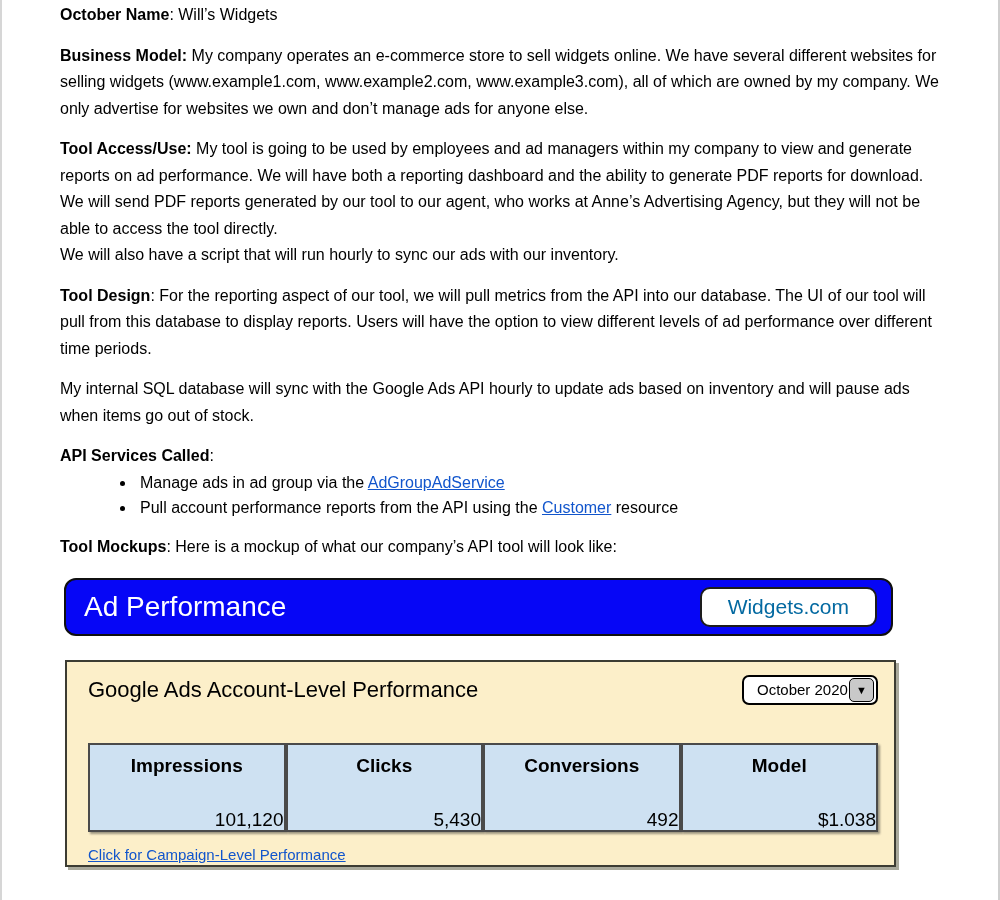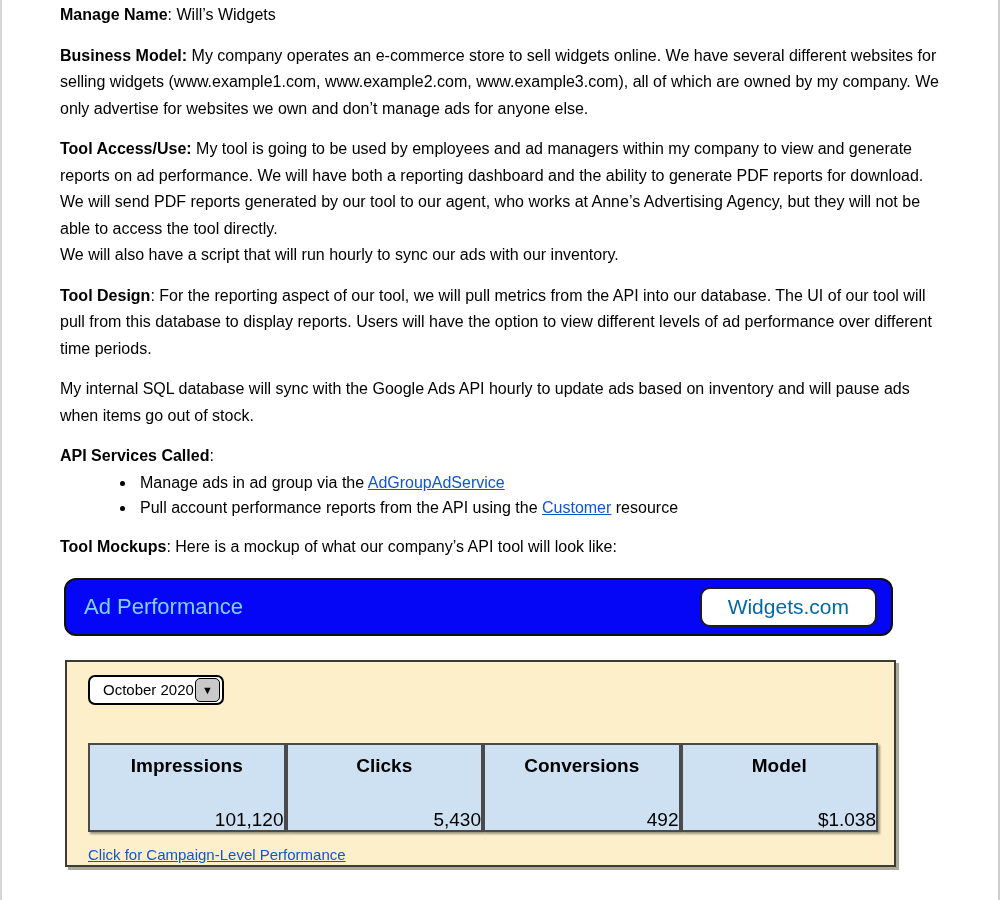--- a/index.html
+++ b/index.html
@@ -30,21 +30,21 @@
   
   .mockup-header {
     margin:18px 47px 0 4px;
     height:58px;
     background:#0606F6;
     border:2px solid #101010;
     border-radius:12px;
     display:flex; align-items:center; justify-content:space-between;
     padding:0 14px 0 18px;
   }
-  .mockup-title { color:#7dd3fc; font-size:22px; }
+  .mockup-title { color:#ffffff; font-size:28px; }
   .site-button {
     background:#fff; color:#0369a1;
     border:2px solid #1d1d1d; border-radius:10px;
     font-size:21px; font-family:"Liberation Sans", sans-serif;
     padding:6px 26px; cursor:pointer;
   }
   .panel {
     margin:24px 44px 0 5px;
     height:207px;
     background:#FCEFC9;
@@ -84,21 +84,21 @@
   .card-value { font-size:19px; margin-top:27px;text-align:right; }
   .panel-link-row { margin-top:10px; }
   .panel-link { color:#1155CC; text-decoration:underline; font-size:15px; cursor:pointer; }
 </style>
 </head>
 <body>
 
 <div class="page">
   <div class="doc">
 
-    <p><b>Manage Name</b><span>: Will’s Widgets</span></p>
+    <p><b>October Name</b><span>: Will’s Widgets</span></p>
 
     <p><b>Business Model:</b><span> My company operates an e-commerce store to sell widgets online. We have several different websites for selling widgets (www.example1.com, www.example2.com, www.example3.com), all of which are owned by my company. We only advertise for websites we own and don’t manage ads for anyone else.</span></p>
 
     <p><b>Tool Access/Use:</b><span> My tool is going to be used by employees and ad managers within my company to view and generate reports on ad performance. We will have both a reporting dashboard and the ability to generate PDF reports for download. We will send PDF reports generated by our tool to our agent, who works at Anne’s Advertising Agency, but they will not be able to access the tool directly.</span><span class="line2">We will also have a script that will run hourly to sync our ads with our inventory.</span></p>
 
     <p><b>Tool Design</b><span>: For the reporting aspect of our tool, we will pull metrics from the API into our database. The UI of our tool will pull from this database to display reports. Users will have the option to view different levels of ad performance over different time periods.</span></p>
 
     <p><span>My internal SQL database will sync with the Google Ads API hourly to update ads based on inventory and will pause ads when items go out of stock.</span></p>
 
     <p class="p-api"><b>API Services Called</b><span>:</span></p>
@@ -109,20 +109,21 @@
 
     <p><b>Tool Mockups</b><span>: Here is a mockup of what our company’s API tool will look like:</span></p>
 
     <div class="mockup-header">
       <span class="mockup-title">Ad Performance</span>
       <button class="site-button">Widgets.com</button>
     </div>
 
     <div class="panel">
       <div class="panel-head">
+        <span class="panel-title">Google Ads Account-Level Performance</span>
         <div class="date-select">
           <span class="date-value">October 2020</span>
           <span class="date-arrow-btn">
               <span>▼</span>
             </span>
         </div>
       </div>
 
       <div class="cards-row">
         <div class="card">

